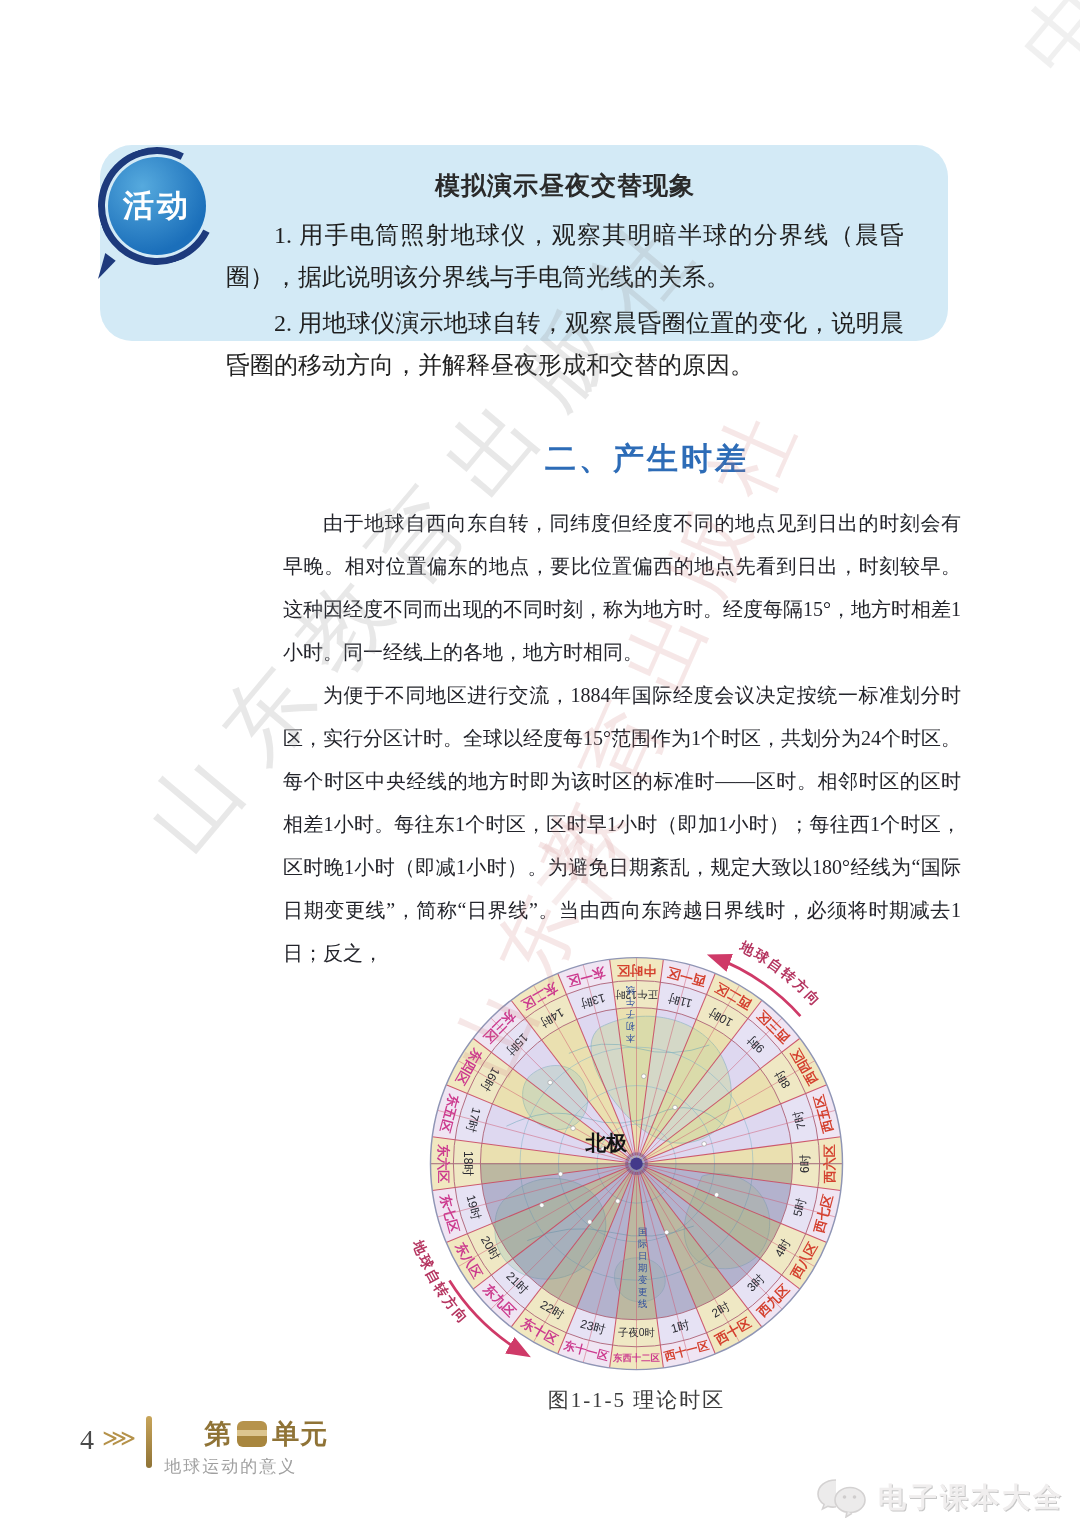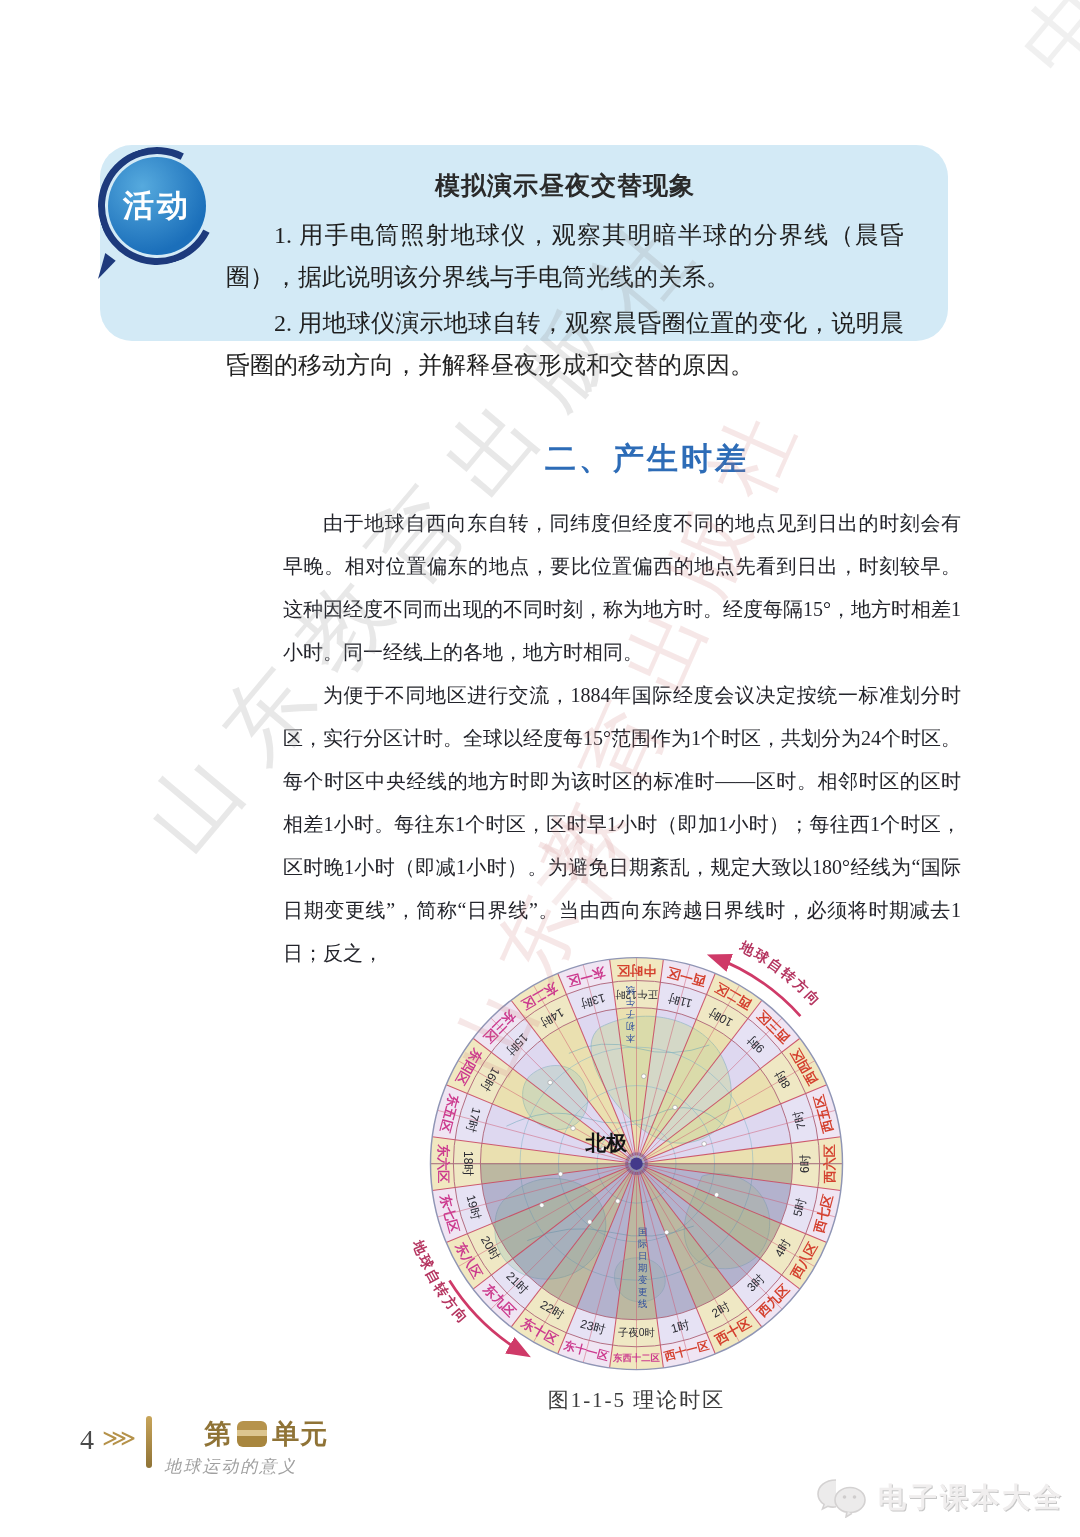--- a/index.html
+++ b/index.html
@@ -44,21 +44,21 @@
   .footer{position:absolute;left:80px;top:1416px;display:flex;align-items:flex-start;}
   .page-number{font-size:28px;color:#4a4a4a;margin-top:8px;}
   .chevron{font-family:"DejaVu Sans",sans-serif;font-size:24px;color:#b5924a;margin:8px 0 0 8px;}
   .gold-bar{width:6px;height:52px;background:linear-gradient(180deg,#c8a55a,#8f7336);
     border-radius:3px;margin:0 12px 0 10px;}
   .unit-line{font-family:"Liberation Sans","DejaVu Sans",sans-serif;font-size:27px;
     color:#8f7336;font-weight:600;letter-spacing:1px;margin-left:40px;}
   .unit-box{display:inline-block;width:30px;height:26px;border-radius:6px;vertical-align:-4px;
     margin:0 5px;background:linear-gradient(180deg,#b6934c 0 35%,#dcc58f 35% 56%,#a8863e 56%);}
   .unit-sub{font-family:"Liberation Sans","DejaVu Sans",sans-serif;font-size:17px;
-    color:#a0a0a0;letter-spacing:2px;margin-top:3px;font-style:italic;}
+    color:#a0a0a0;letter-spacing:2px;margin-top:3px;}
 
   
   .brand{position:absolute;right:16px;top:1478px;display:flex;align-items:center;}
   .brand-label{font-family:"Liberation Sans","DejaVu Sans",sans-serif;font-weight:bold;
     font-size:28px;letter-spacing:3px;color:#f0eeee;
     text-shadow:1px 1px 0 #c6c6c6,-1px -1px 0 #ffffff;}
   .wx-icon{margin-right:10px;}
 
   
   .wm{position:absolute;white-space:nowrap;pointer-events:none;letter-spacing:.32em;

